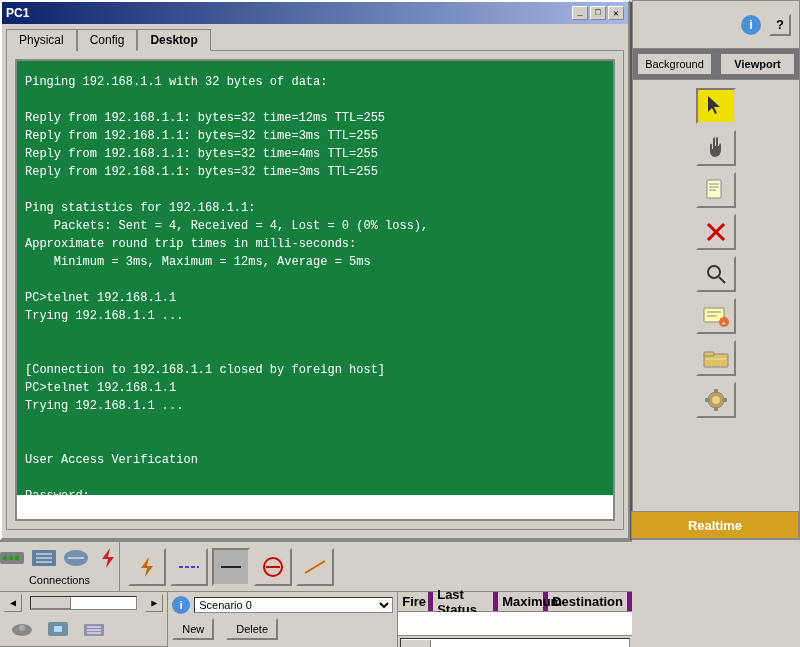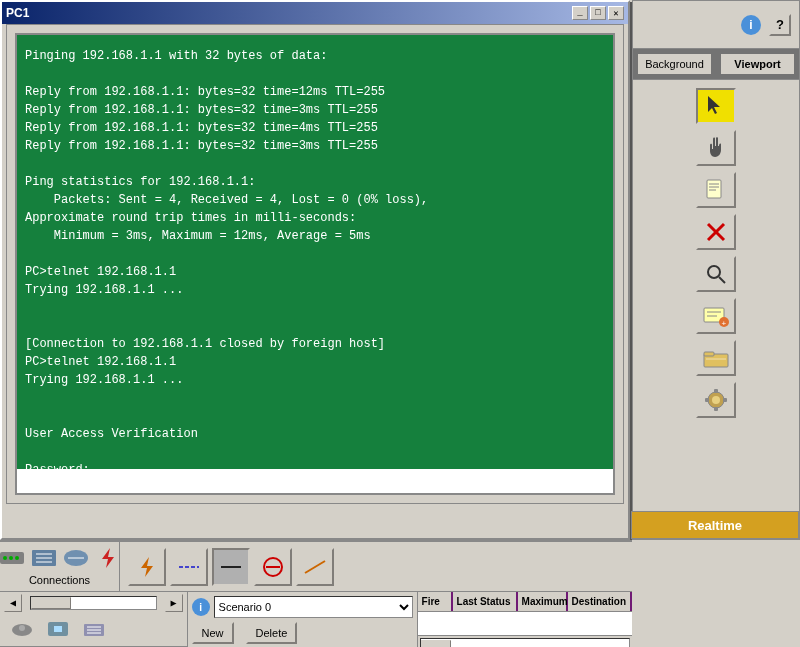--- a/index.html
+++ b/index.html
@@ -385,21 +385,21 @@
     }
 
     .pdu-top-row {
       display: flex;
       align-items: center;
       gap: 4px;
     }
 
     .scenario-select {
       flex: 1;
-      height: 22px;
+      height: 16px;
       font-family: Arial, sans-serif;
       font-size: 11px;
       background: #fff;
       border: 1px inset #888;
     }
 
     .pdu-btn {
       padding: 2px 8px;
       height: 22px;
       background: #d4d0c8;
@@ -419,24 +419,24 @@
 
     .table-header-row {
       display: flex;
       background: #d4d0c8;
       border-bottom: 1px solid #888;
       height: 20px;
     }
 
     .table-header-cell {
       font-family: Arial, sans-serif;
-      font-size: 10px;
+      font-size: 13px;
       font-weight: bold;
       padding: 2px 4px;
-      border-right: 2px solid #701a75;
+      border-right: 5px solid #701a75;
       display: flex;
       align-items: center;
     }
 
     .table-scroll {
       flex: 1;
       background: #fff;
       overflow: hidden;
     }
 
@@ -479,20 +479,31 @@
 
   <div class="pc1-titlebar">
     <span class="pc1-titlebar-text">PC1</span>
     <div class="titlebar-buttons">
       <div class="titlebar-btn">_</div>
       <div class="titlebar-btn">□</div>
       <div class="titlebar-btn close">✕</div>
     </div>
   </div>
 
+  <div class="tabs">
+    <div class="tab">
+      <span>Physical</span>
+    </div>
+    <div class="tab">
+      <span>Config</span>
+    </div>
+    <div class="tab active">
+      <span>Desktop</span>
+    </div>
+  </div>
 
   <div class="tab-content">
 
     <div class="cmd-window">
       <div class="cmd-body">
         <pre>Pinging 192.168.1.1 with 32 bytes of data:
 
 Reply from 192.168.1.1: bytes=32 time=12ms TTL=255
 Reply from 192.168.1.1: bytes=32 time=3ms TTL=255
 Reply from 192.168.1.1: bytes=32 time=4ms TTL=255

